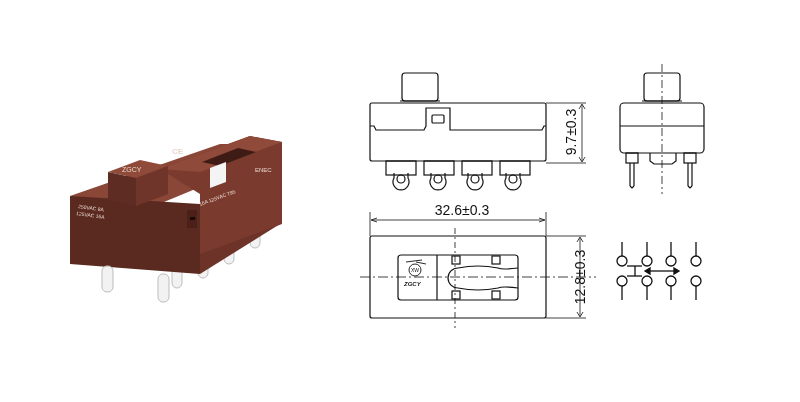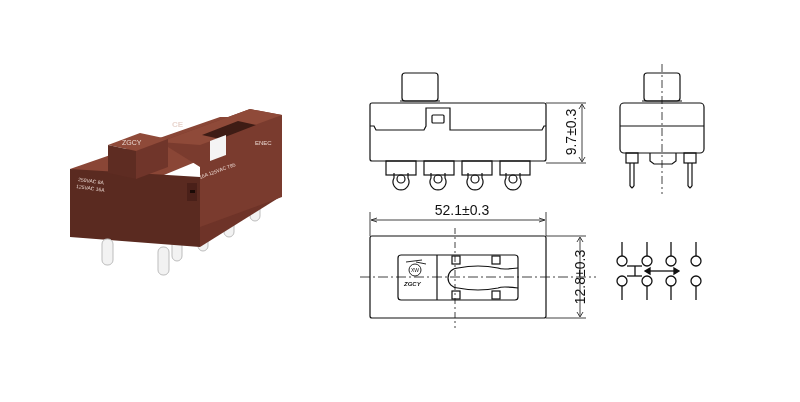--- a/index.html
+++ b/index.html
@@ -4,21 +4,21 @@
   <style>
     html, body { margin: 0; padding: 0; background: #ffffff; }
     body { width: 800px; height: 402px; position: relative; overflow: hidden; font-family: "Liberation Sans", sans-serif; }
     .panel { position: absolute; }
     svg { display: block; }
     .mark { font-family: "Liberation Sans", sans-serif; fill: #e9d6cf; }
   </style>
 </head>
 <body>
 
-<div class="panel" style="left:50px; top:97px; width:260px; height:190px;">
+<div class="panel" style="left:50px; top:124px; width:260px; height:190px;">
   <svg width="260" height="190" viewBox="0 0 260 190">
 
     <g fill="#f2f2f2" stroke="#bdbdbd" stroke-width="1">
       <rect x="200" y="100" width="10" height="24" rx="5"></rect>
       <rect x="174" y="116" width="10" height="24" rx="5"></rect>
       <rect x="148" y="130" width="10" height="24" rx="5"></rect>
       <rect x="122" y="140" width="10" height="24" rx="5"></rect>
     </g>
 
     <polygon points="20,72 170,20 230,20 230,30 80,92" fill="#8a4636"></polygon>
@@ -133,21 +133,21 @@
     <path d="M98 88 Q118 92 138 88 Q142 86 158 88"></path>
 
     <circle cx="55" cy="70" r="6" stroke-width="0.9"></circle>
     <path d="M46 62 L62 60 M56 62 L66 64" stroke-width="0.9"></path>
     <text x="51" y="72" font-size="5" fill="#111" stroke="none">XW</text>
     <text x="44" y="86" font-size="6" font-style="italic" font-weight="bold" fill="#111" stroke="none">ZGCY</text>
 
     <line x1="0" y1="77" x2="236" y2="77" stroke-dasharray="10 3 2 3" stroke-width="0.8"></line>
     <line x1="95" y1="28" x2="95" y2="128" stroke-dasharray="6 3 2 3" stroke-width="0.8"></line>
   </svg>
-  <div style="position:absolute; left:52px; top:2px; width:100px; text-align:center; font-size:14px; color:#111;">52.1±0.3</div>
+  <div style="position:absolute; left:52px; top:2px; width:100px; text-align:center; font-size:14px; color:#111;">32.6±0.3</div>
   <div style="position:absolute; left:180px; top:69px; width:80px; font-size:14px; color:#111; transform:rotate(-90deg); transform-origin:center; text-align:center;">12.8±0.3</div>
 </div>
 
 <div class="panel" style="left:600px; top:230px; width:120px; height:80px;">
   <svg width="120" height="80" viewBox="0 0 120 80" fill="none" stroke="#111" stroke-width="1.3">
     <g>
       <line x1="22" y1="12" x2="22" y2="26"></line>
         <circle cx="22" cy="31" r="5"></circle>
       <line x1="47" y1="12" x2="47" y2="26"></line>
         <circle cx="47" cy="31" r="5"></circle>

